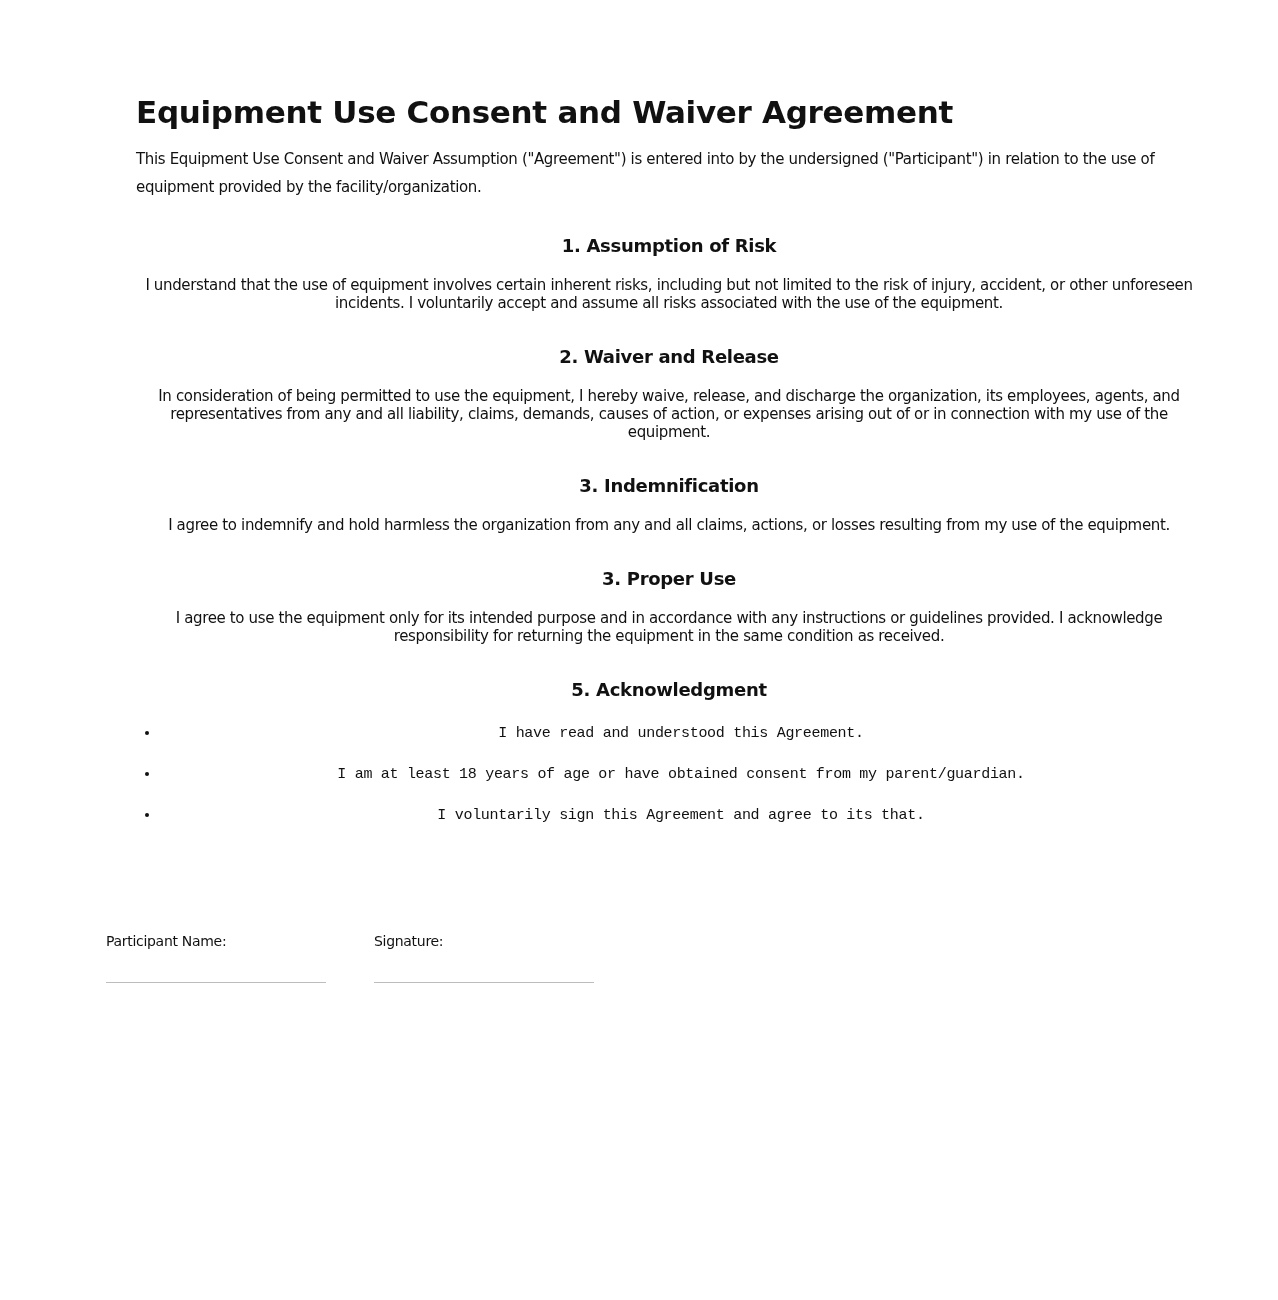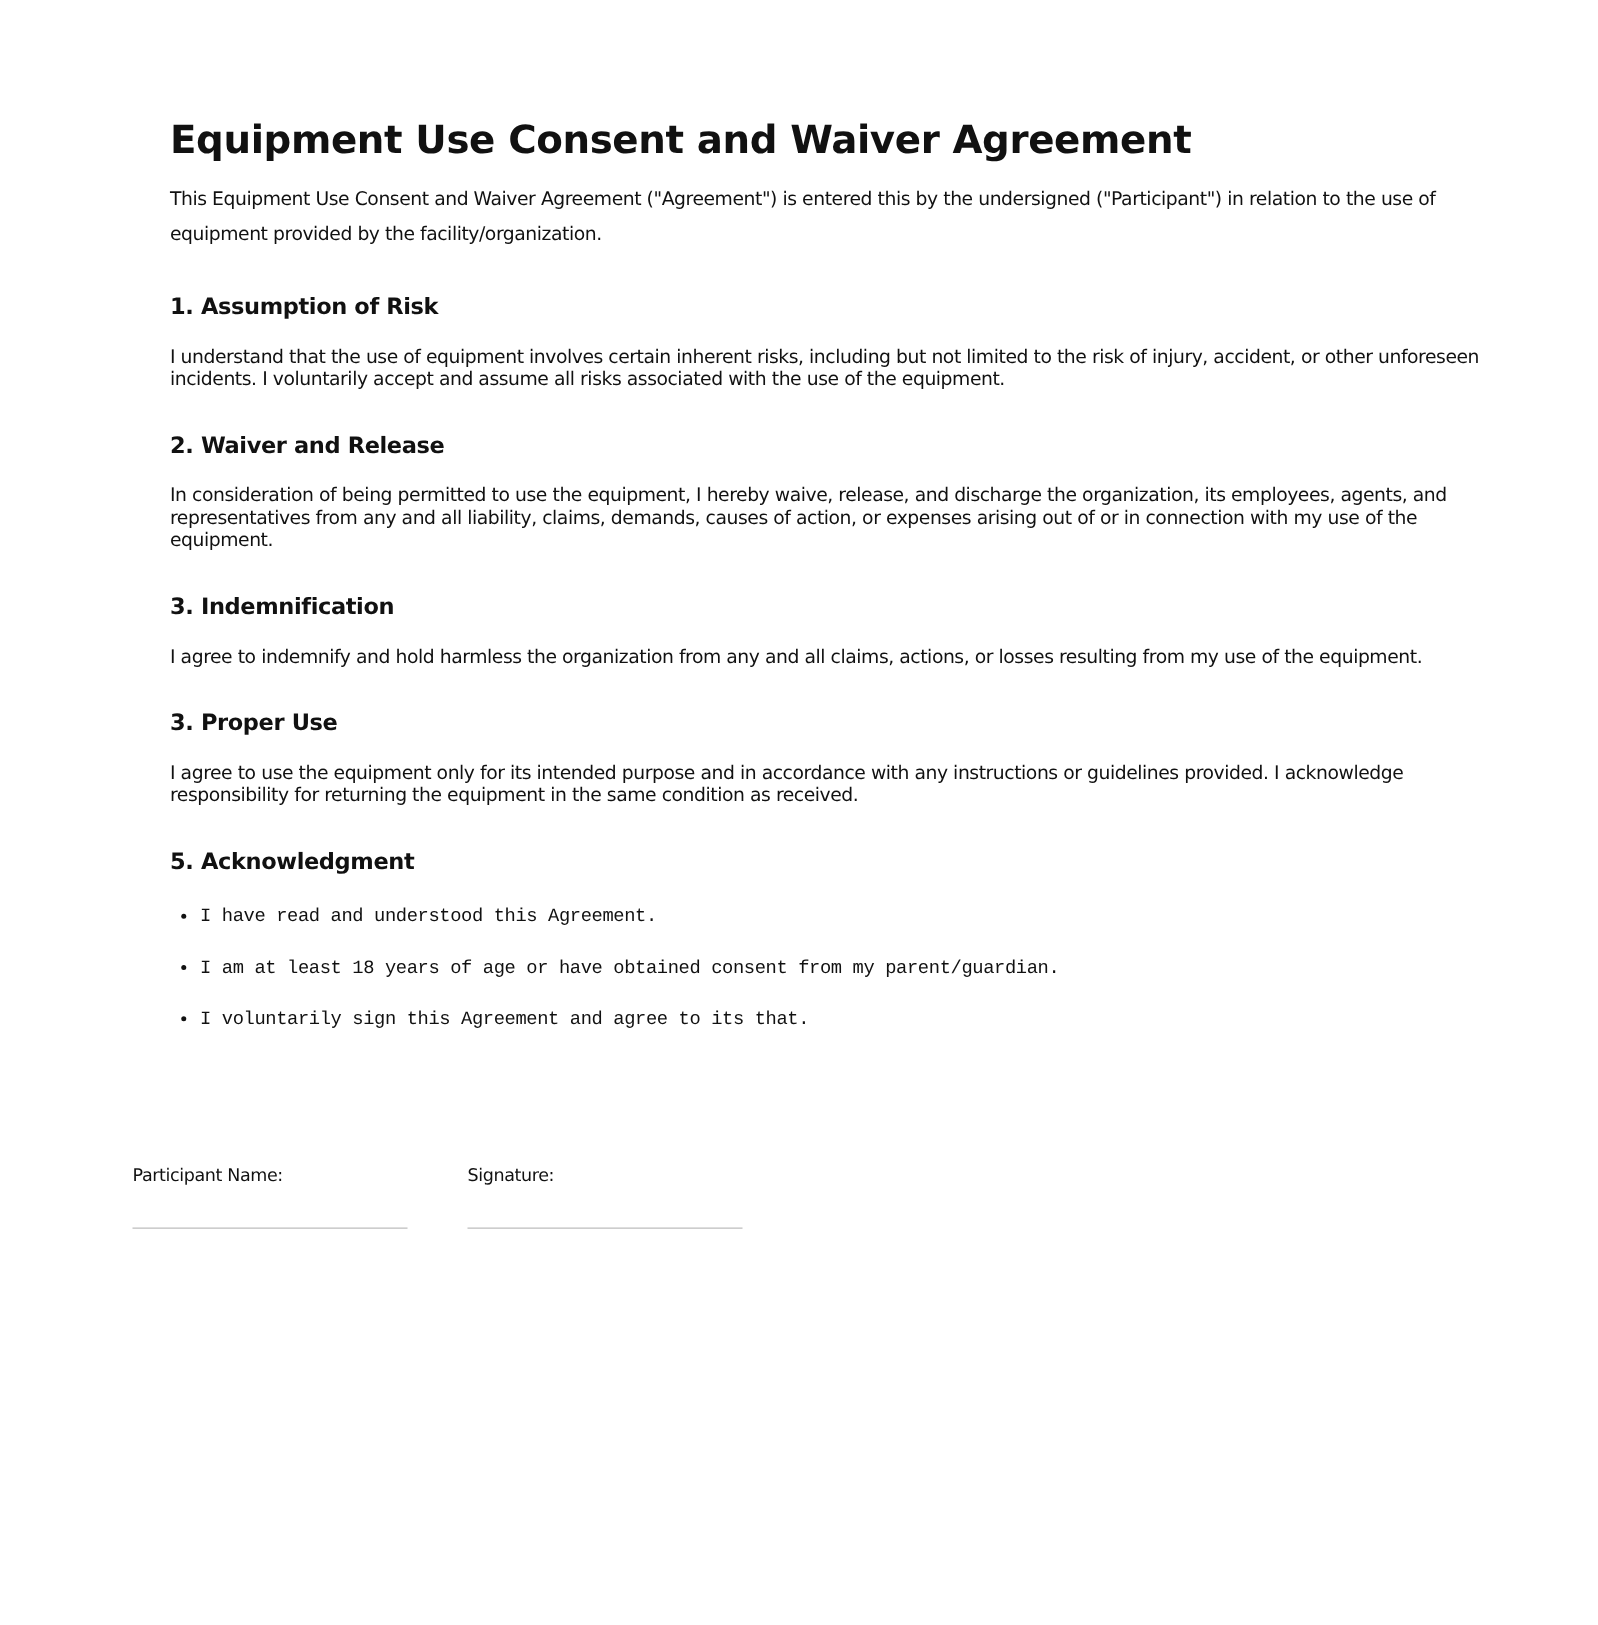--- a/index.html
+++ b/index.html
@@ -37,20 +37,21 @@
     }
     h2 {
       font-size: 18px;
       font-weight: bold;
       margin: 0;
       line-height: 28px;
       letter-spacing: -0.3px;
     }
     .section {
       margin-top: 31px;
+      text-align: center;
     }
     .section p {
       font-size: 15px;
       line-height: 18px;
       margin: 16px 0 0 0;
       letter-spacing: -0.35px;
     }
     ul.ack {
       margin: 16px 0 0 0;
       padding-left: 24px;
@@ -90,21 +91,21 @@
       padding: 0;
       outline: none;
       display: block;
     }
   </style>
 </head>
 <body>
 
 <div class="container">
   <h1>Equipment Use Consent and Waiver Agreement</h1>
-  <p class="intro">This Equipment Use Consent and Waiver Agreement ("Agreement") is entered this by the undersigned ("Participant") in relation to the use of equipment provided by the facility/organization.</p>
+  <p class="intro">This Equipment Use Consent and Waiver Assumption ("Agreement") is entered into by the undersigned ("Participant") in relation to the use of equipment provided by the facility/organization.</p>
 
   <div class="section">
     <h2>1. Assumption of Risk</h2>
     <p>I understand that the use of equipment involves certain inherent risks, including but not limited to the risk of injury, accident, or other unforeseen incidents. I voluntarily accept and assume all risks associated with the use of the equipment.</p>
   </div>
 
   <div class="section">
     <h2>2. Waiver and Release</h2>
     <p>In consideration of being permitted to use the equipment, I hereby waive, release, and discharge the organization, its employees, agents, and representatives from any and all liability, claims, demands, causes of action, or expenses arising out of or in connection with my use of the equipment.</p>
   </div>

